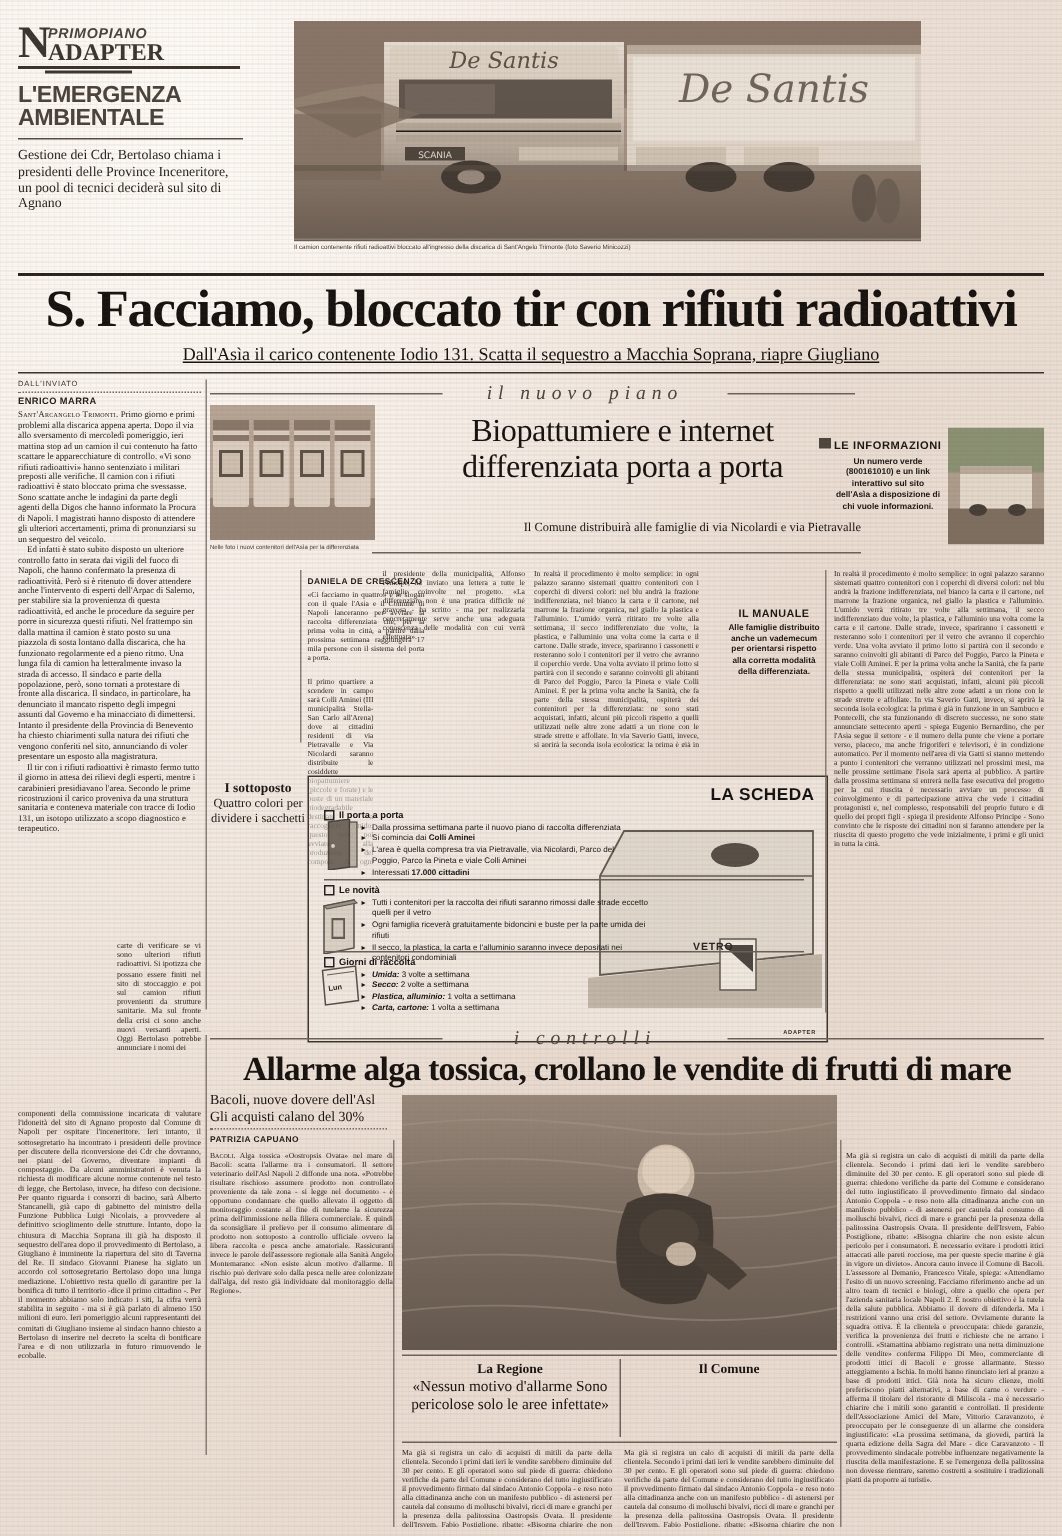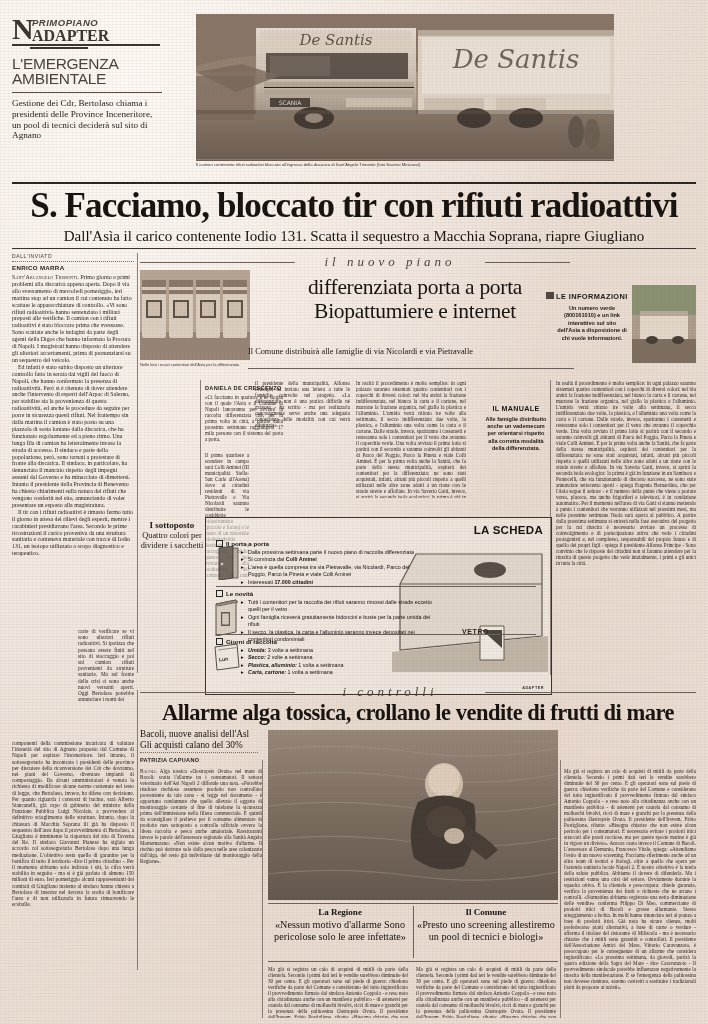--- a/index.html
+++ b/index.html
@@ -33,38 +33,38 @@
         font-family:"Liberation Serif",serif;letter-spacing:-1px;}
   .mh-primo{position:absolute;left:20px;top:3px;font-size:9.5px;font-weight:bold;
         font-family:"Liberation Sans",sans-serif;font-style:italic;color:#4a433d;letter-spacing:.5px;}
   .mh-napoli{position:absolute;left:20px;top:13px;font-size:16px;font-weight:bold;
         font-family:"Liberation Serif",serif;color:#3b3530;letter-spacing:0px;}
   .mh-ul{position:absolute;left:18px;top:33px;width:58px;height:2px;background:#3b3530;}
   #mast-rule{position:absolute;left:12px;top:44px;width:148px;height:1.5px;background:#3a332d;}
 
   
   #kicker{position:absolute;left:12px;top:56px;width:150px;}
-  .kick-t{font-family:"Liberation Sans",sans-serif;font-weight:normal;font-size:15.5px;
+  .kick-t{font-family:"Liberation Sans",sans-serif;font-weight:bold;font-size:15.5px;
           line-height:15px;color:#4a433c;letter-spacing:-.3px;}
   .kick-rule{margin-top:6px;height:1px;background:#554c44;}
   .kick-sub{margin-top:5px;font-size:9.2px;line-height:10.8px;color:#221e1a;}
 
   
   #top-photo{position:absolute;left:196px;top:14px;width:418px;height:147px;overflow:hidden;}
   #top-photo-caption{position:absolute;left:196px;top:162px;width:418px;font-size:4.2px;
         font-family:"Liberation Sans",sans-serif;color:#3a332c;line-height:5.5px;}
   #top-photo-rule{position:absolute;left:196px;top:159px;width:418px;height:.8px;background:#8d8076;}
 
   
   #hl-rule-top{position:absolute;left:12px;top:182px;width:684px;height:1.6px;background:#2a231d;}
   #headline1{position:absolute;left:12px;top:186px;width:684px;text-align:center;
      font-size:35px;line-height:40px;font-weight:bold;color:#16120f;letter-spacing:-.9px;
      font-family:"Liberation Serif",serif;}
   #subhead1{position:absolute;left:12px;top:229px;width:684px;text-align:center;
-     font-size:15px;line-height:15px;color:#16120f;font-family:"Liberation Serif",serif;}
+     font-size:12px;line-height:15px;color:#16120f;font-family:"Liberation Serif",serif;text-decoration:underline;}
   #hl-rule-bot{position:absolute;left:12px;top:248px;width:684px;height:1px;background:#3a332c;}
 
   
   #left-col{position:absolute;left:12px;top:253px;width:122px;}
   .dall{font-family:"Liberation Sans",sans-serif;font-size:5px;letter-spacing:.6px;color:#3a332c;}
   .dotted{border-bottom:1px dotted #7a6d63;height:1px;margin:1px 0 2px;}
   .byline{font-family:"Liberation Sans",sans-serif;font-size:6.2px;font-weight:bold;
           letter-spacing:.3px;color:#211c18;margin-bottom:3px;}
   #left-col .lead{font-size:5.9px;line-height:6.9px;}
   #left-col .lead .sc{font-variant:small-caps;letter-spacing:.2px;}
@@ -87,21 +87,21 @@
   #piano-rule-l{position:absolute;left:140px;top:262px;width:155px;height:.8px;background:#6c625a;}
   #piano-rule-r{position:absolute;left:485px;top:262px;width:85px;height:.8px;background:#6c625a;}
 
   #photo-bins{position:absolute;left:140px;top:270px;width:110px;height:90px;overflow:hidden;}
   #bins-caption{position:absolute;left:140px;top:362px;width:110px;font-size:4px;
      font-family:"Liberation Sans",sans-serif;color:#3a332c;}
 
   #headline2{position:absolute;left:256px;top:275px;width:318px;text-align:center;
      font-size:21.5px;line-height:24px;color:#16120f;font-family:"Liberation Serif",serif;
      letter-spacing:-.3px;}
-  #subhead2{position:absolute;left:248px;top:347px;width:326px;text-align:left;
+  #subhead2{position:absolute;left:248px;top:347px;width:326px;text-align:right;
      font-size:8.3px;line-height:10px;color:#16120f;}
   #sub2-rule{position:absolute;left:248px;top:368px;width:326px;height:.8px;background:#6c625a;}
 
   
   .ccol{position:absolute;font-size:5.1px;line-height:6px;text-align:justify;color:#2a2420;}
   .ccol p{margin:0;text-indent:5px;}
   .ccol p.noind{text-indent:0;}
 
   
   #pull-cass-title{position:absolute;left:140px;top:520px;width:64px;text-align:center;
@@ -304,22 +304,22 @@
           <rect x="35" y="32" width="12" height="14"></rect>
         <rect x="62" y="32" width="12" height="14"></rect>
           <rect x="89" y="32" width="12" height="14"></rect>
       </g>
       <rect width="110" height="90" fill="#c9a98e" opacity=".15"></rect>
     </svg>
   </div>
   <div id="bins-caption">Nelle foto i nuovi contenitori dell'Asìa per la differenziata</div>
 
   <div id="headline2">
+    <div>Biopattumiere e internet</div>
     <div>differenziata porta a porta</div>
-    <div>Biopattumiere e internet</div>
   </div>
   <div id="subhead2">
     <div>Il Comune distribuirà alle famiglie di via Nicolardi e via Pietravalle</div>
   </div>
   <div id="sub2-rule"></div>
 
   <div class="ccol" style="left:205px;top:385px;width:78px;">
     <div class="byline" style="font-size:5.6px;">DANIELA DE CRESCENZO</div>
     <p class="noind">«Ci facciamo in quattro» è lo slogan con il quale l'Asìa e il Comune di Napoli lanceranno per avviare la raccolta differenziata che, per la prima volta in città, a partire dalla prossima settimana raggiungerà 17 mila persone con il sistema del porta a porta.</p>
   </div>
@@ -422,21 +422,21 @@
     <div class="vetro-lbl" style="left:256px;top:110px;">VETRO</div>
     <div class="sch-credit">ADAPTER</div>
   </div>
 
   <div id="ctrl-rule-l"></div>
   <div id="script-controlli">i controlli</div>
   <div id="ctrl-rule-r"></div>
 
   <div id="headline3">Allarme alga tossica, crollano le vendite di frutti di mare</div>
   <div id="subhead3">
-    <div>Bacoli, nuove analisi dell'Asl</div>
+    <div>Bacoli, nuove dovere dell'Asl</div>
     <div>Gli acquisti calano del 30%</div>
   </div>
   <div id="sub3-rule"></div>
 
   <div style="position:absolute;left:140px;top:757px;width:122px;">
     <div class="byline" style="font-size:5.6px;">PATRIZIA CAPUANO</div>
   </div>
   <div class="ccol" style="left:140px;top:768px;width:122px;height:210px;overflow:hidden;">
     <p class="noind"><span class="sc" style="font-variant:small-caps;">Bacoli.</span>
       <span>Alga tossica «Oostropsis Ovata» nel mare di Bacoli: scatta l'allarme tra i consumatori. Il settore veterinario dell'Asl Napoli 2 diffonde una nota. «Potrebbe risultare rischioso assumere prodotto non controllato proveniente da tale zona - si legge nel documento - è opportuno condannare che quello allevato il oggetto di monitoraggio costante al fine di tutelarne la sicurezza prima dell'immissione nella filiera commerciale. È quindi da sconsigliare il prelievo per il consumo alimentare di prodotto non sottoposto a controllo ufficiale ovvero la libera raccolta e pesca anche amatoriale. Rassicuranti invece le parole dell'assessore regionale alla Sanità Angelo Montemarano: «Non esiste alcun motivo d'allarme. Il rischio può derivare solo dalla pesca nelle aree colonizzate dall'alga, del resto già individuate dal monitoraggio della Regione».</span></p>
@@ -471,21 +471,20 @@
   </div>
 
   <div id="qb-rule"></div>
   <div id="qb-vrule"></div>
   <div id="qb-rule2"></div>
 
   <div class="qbox-title" style="left:270px;top:907px;width:140px;">La Regione</div>
   <div class="qbox-quote" style="left:268px;top:919px;width:144px;text-align:center;">«Nessun motivo d'allarme Sono pericolose solo le aree infettate»</div>
 
   <div class="qbox-title" style="left:416px;top:907px;width:140px;">Il Comune</div>
-  <div class="qbox-quote" style="left:414px;top:919px;width:144px;">«Presto uno screening allestiremo un pool di tecnici e biologi»</div>
 
   <div class="ccol" style="left:268px;top:966px;width:140px;height:52px;overflow:hidden;">Ma già si registra un calo di acquisti di mitili da parte della clientela. Secondo i primi dati ieri le vendite sarebbero diminuite del 30 per cento. E gli operatori sono sul piede di guerra: chiedono verifiche da parte del Comune e considerano del tutto ingiustificato il provvedimento firmato dal sindaco Antonio Coppola - e reso noto alla cittadinanza anche con un manifesto pubblico - di astenersi per cautela dal consumo di molluschi bivalvi, ricci di mare e granchi per la presenza della palitossina Oastropsis Ovata. Il presidente dell'Irsvem, Fabio Postiglione, ribatte: «Bisogna chiarire che non esiste alcun pericolo per i consumatori. È necessario evitare i prodotti ittici attaccati alle pareti rocciose, ma per queste specie marine è già in vigore un divieto». Ancora cauto invece il Comune di Bacoli. L'assessore al Demanio, Francesco Vitale, spiega: «Attendiamo l'esito di un nuovo screening. Facciamo riferimento anche ad un altro team di tecnici e biologi, oltre a quello che opera per l'azienda sanitaria locale Napoli 2. È nostro obiettivo è la tutela della salute pubblica. Abbiamo il dovere di difenderla. Ma i restrizioni vanno una crisi del settore. Ovviamente durante la squadra ottiva. È la clientela e preoccupata: chiede garanzie, verifica la provenienza dei frutti e richieste che ne arrano i controlli. «Stamattina abbiamo registrato una netta diminuzione delle vendite» conferma Filippo Di Meo, commerciante di prodotti ittici di Bacoli e grosse allarmante. Stesso atteggiamento a Ischia. In molti hanno rinunciato ieri al pranzo a base di prodotti ittici. Già nota ha sicuro clienze, molti preferiscono piatti alternativi, a base di carne o verdure - afferma il titolare del ristorante di Miliscola - ma è necessario chiarire che i mitili sono garantiti e controllati. Il presidente dell'Associazione Amici del Mare, Vittorio Caravanzoto, è preoccupato per le conseguenze di un allarme che considera ingiustificato: «La prossima settimana, da giovedì, partirà la quarta edizione della Sagra del Mare - dice Caravanzoto - Il provvedimento sindacale potrebbe influenzare negativamente la riuscita della manifestazione. E se l'emergenza della palitossina non dovesse rientrare, saremo costretti a sostituire i tradizionali piatti da proporre ai turisti».</div>
   <div class="ccol" style="left:416px;top:966px;width:140px;height:52px;overflow:hidden;">Ma già si registra un calo di acquisti di mitili da parte della clientela. Secondo i primi dati ieri le vendite sarebbero diminuite del 30 per cento. E gli operatori sono sul piede di guerra: chiedono verifiche da parte del Comune e considerano del tutto ingiustificato il provvedimento firmato dal sindaco Antonio Coppola - e reso noto alla cittadinanza anche con un manifesto pubblico - di astenersi per cautela dal consumo di molluschi bivalvi, ricci di mare e granchi per la presenza della palitossina Oastropsis Ovata. Il presidente dell'Irsvem, Fabio Postiglione, ribatte: «Bisogna chiarire che non esiste alcun pericolo per i consumatori. È necessario evitare i prodotti ittici attaccati alle pareti rocciose, ma per queste specie marine è già in vigore un divieto». Ancora cauto invece il Comune di Bacoli. L'assessore al Demanio, Francesco Vitale, spiega: «Attendiamo l'esito di un nuovo screening. Facciamo riferimento anche ad un altro team di tecnici e biologi, oltre a quello che opera per l'azienda sanitaria locale Napoli 2. È nostro obiettivo è la tutela della salute pubblica. Abbiamo il dovere di difenderla. Ma i restrizioni vanno una crisi del settore. Ovviamente durante la squadra ottiva. È la clientela e preoccupata: chiede garanzie, verifica la provenienza dei frutti e richieste che ne arrano i controlli. «Stamattina abbiamo registrato una netta diminuzione delle vendite» conferma Filippo Di Meo, commerciante di prodotti ittici di Bacoli e grosse allarmante. Stesso atteggiamento a Ischia. In molti hanno rinunciato ieri al pranzo a base di prodotti ittici. Già nota ha sicuro clienze, molti preferiscono piatti alternativi, a base di carne o verdure - afferma il titolare del ristorante di Miliscola - ma è necessario chiarire che i mitili sono garantiti e controllati. Il presidente dell'Associazione Amici del Mare, Vittorio Caravanzoto, è preoccupato per le conseguenze di un allarme che considera ingiustificato: «La prossima settimana, da giovedì, partirà la quarta edizione della Sagra del Mare - dice Caravanzoto - Il provvedimento sindacale potrebbe influenzare negativamente la riuscita della manifestazione. E se l'emergenza della palitossina non dovesse rientrare, saremo costretti a sostituire i tradizionali piatti da proporre ai turisti».</div>
   <div class="ccol" style="left:564px;top:768px;width:132px;height:250px;overflow:hidden;">Ma già si registra un calo di acquisti di mitili da parte della clientela. Secondo i primi dati ieri le vendite sarebbero diminuite del 30 per cento. E gli operatori sono sul piede di guerra: chiedono verifiche da parte del Comune e considerano del tutto ingiustificato il provvedimento firmato dal sindaco Antonio Coppola - e reso noto alla cittadinanza anche con un manifesto pubblico - di astenersi per cautela dal consumo di molluschi bivalvi, ricci di mare e granchi per la presenza della palitossina Oastropsis Ovata. Il presidente dell'Irsvem, Fabio Postiglione, ribatte: «Bisogna chiarire che non esiste alcun pericolo per i consumatori. È necessario evitare i prodotti ittici attaccati alle pareti rocciose, ma per queste specie marine è già in vigore un divieto». Ancora cauto invece il Comune di Bacoli. L'assessore al Demanio, Francesco Vitale, spiega: «Attendiamo l'esito di un nuovo screening. Facciamo riferimento anche ad un altro team di tecnici e biologi, oltre a quello che opera per l'azienda sanitaria locale Napoli 2. È nostro obiettivo è la tutela della salute pubblica. Abbiamo il dovere di difenderla. Ma i restrizioni vanno una crisi del settore. Ovviamente durante la squadra ottiva. È la clientela e preoccupata: chiede garanzie, verifica la provenienza dei frutti e richieste che ne arrano i controlli. «Stamattina abbiamo registrato una netta diminuzione delle vendite» conferma Filippo Di Meo, commerciante di prodotti ittici di Bacoli e grosse allarmante. Stesso atteggiamento a Ischia. In molti hanno rinunciato ieri al pranzo a base di prodotti ittici. Già nota ha sicuro clienze, molti preferiscono piatti alternativi, a base di carne o verdure - afferma il titolare del ristorante di Miliscola - ma è necessario chiarire che i mitili sono garantiti e controllati. Il presidente dell'Associazione Amici del Mare, Vittorio Caravanzoto, è preoccupato per le conseguenze di un allarme che considera ingiustificato: «La prossima settimana, da giovedì, partirà la quarta edizione della Sagra del Mare - dice Caravanzoto - Il provvedimento sindacale potrebbe influenzare negativamente la riuscita della manifestazione. E se l'emergenza della palitossina non dovesse rientrare, saremo costretti a sostituire i tradizionali piatti da proporre ai turisti».</div>
 
   <div class="vrule" style="left:262px;top:760px;height:258px;"></div>
   <div class="vrule" style="left:560px;top:760px;height:258px;"></div>
   <div class="vrule" style="left:550px;top:380px;height:295px;"></div>
   <div class="vrule" style="left:200px;top:380px;height:115px;"></div>
 

